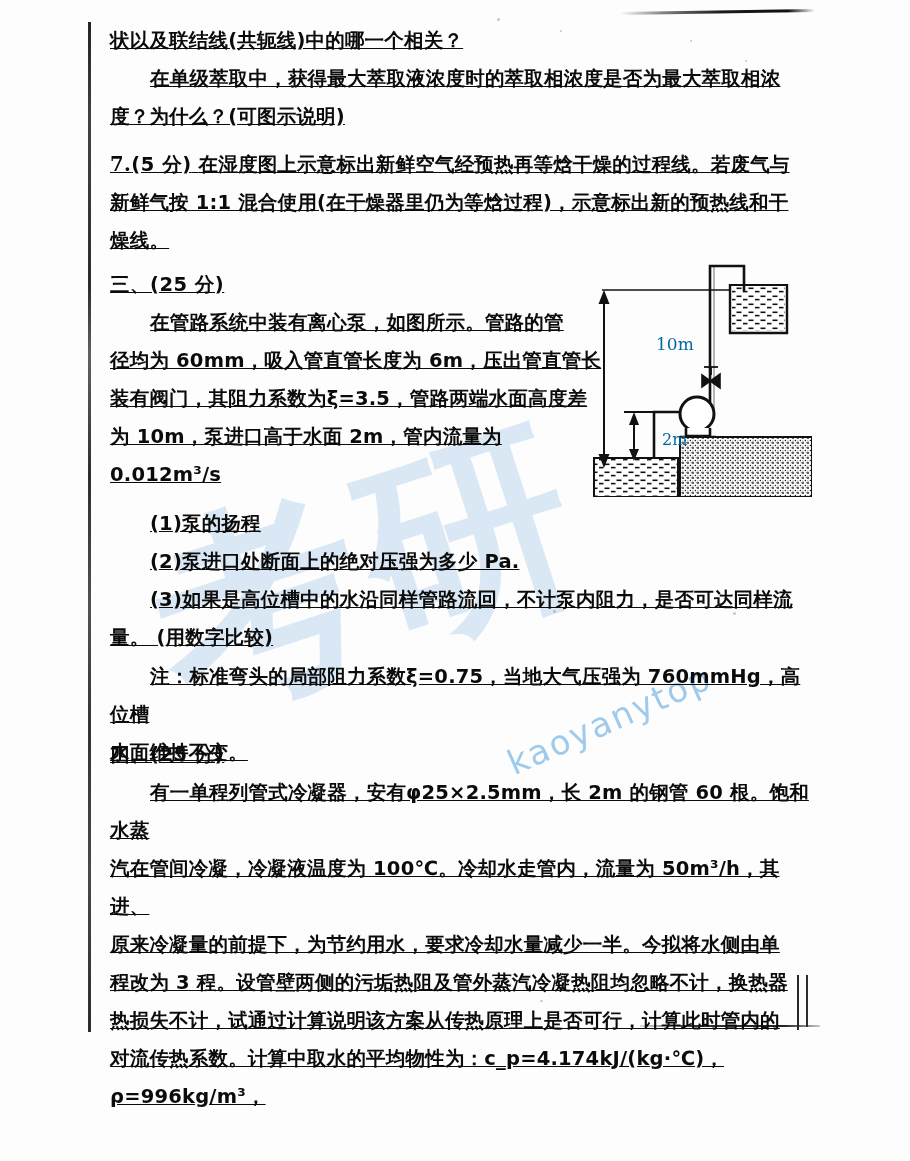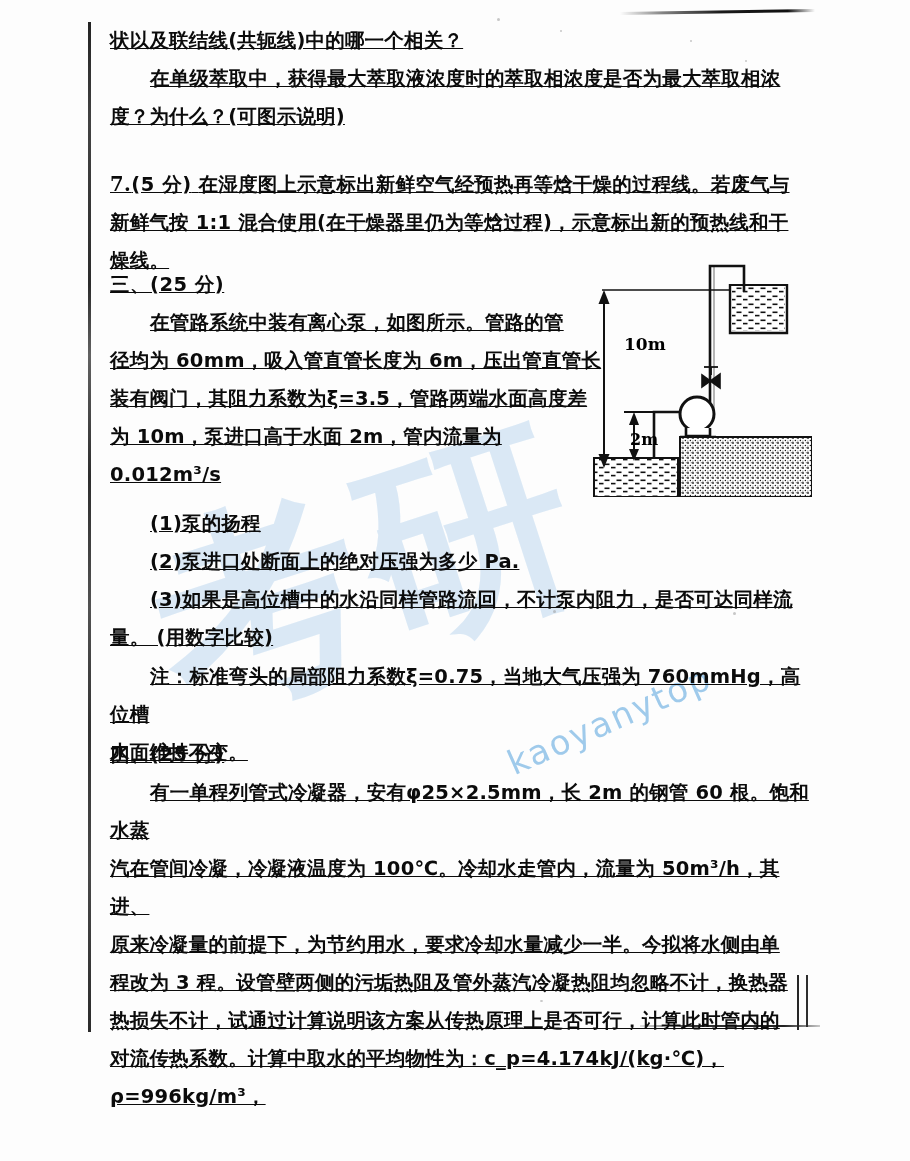--- a/index.html
+++ b/index.html
@@ -116,24 +116,25 @@
   #diagram {
     position: absolute;
     left: 592px;
     top: 262px;
     width: 220px;
     height: 235px;
   }
   #diagram svg { display: block; }
   .dim-label {
     position: absolute;
-    color: #000000;
+    color: #0369a1;
     font-family: "DejaVu Serif", "Liberation Serif", serif;
     font-size: 17px;
-    font-weight: 700;
+    font-weight: 400;
+    margin-left: 32px;
   }
   #lbl10 { left: 32px; top: 72px; }
   #lbl2  { left: 38px; top: 168px; font-size: 16px; text-align: right; }
 </style>
 </head>
 <body>
 
 <div id="page">
 
   <div class="watermark wm-cjk">考研</div>
@@ -151,21 +152,21 @@
   <div class="speck" style="left:553px;top:610px;width:3px;height:3px;"></div>
   <div class="speck" style="left:733px;top:612px;width:3px;height:3px;"></div>
   <div class="speck" style="left:540px;top:1000px;width:3px;height:2px;"></div>
 
   <div class="body-text" style="top:22px;">
     <p class="para">状以及联结线(共轭线)中的哪一个相关？</p>
     <p class="para indent">在单级萃取中，获得最大萃取液浓度时的萃取相浓度是否为最大萃取相浓</p>
     <p class="para">度？为什么？(可图示说明)</p>
   </div>
 
-  <div class="body-text" style="top:146px;margin-top:20px;">
+  <div class="body-text" style="top:146px;">
     <p class="para"><span class="heading num">7.</span><span class="heading">(5 分)</span> <span>在湿度图上示意标出新鲜空气经预热再等焓干燥的过程线。若废气与</span></p>
     <p class="para">新鲜气按 1:1 混合使用(在干燥器里仍为等焓过程)，示意标出新的预热线和干</p>
     <p class="para">燥线。</p>
   </div>
 
   <div class="body-text" style="top:266px; width:492px;">
     <p class="para heading">三、(25 分)</p>
     <p class="para indent">在管路系统中装有离心泵，如图所示。管路的管</p>
     <p class="para">径均为 60mm，吸入管直管长度为 6m，压出管直管长</p>
     <p class="para">装有阀门，其阻力系数为ξ=3.5，管路两端水面高度差</p>

